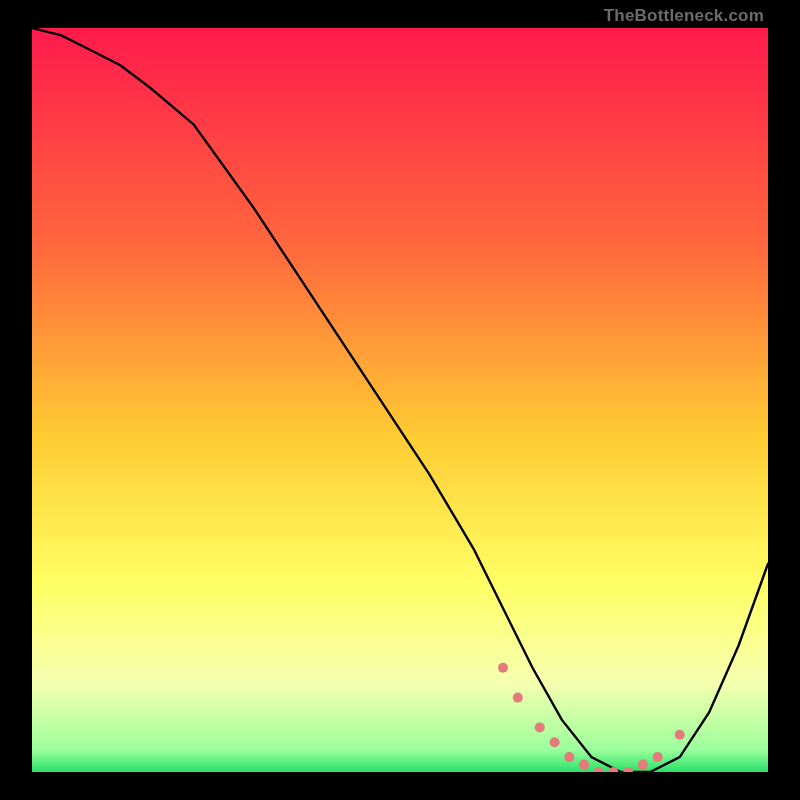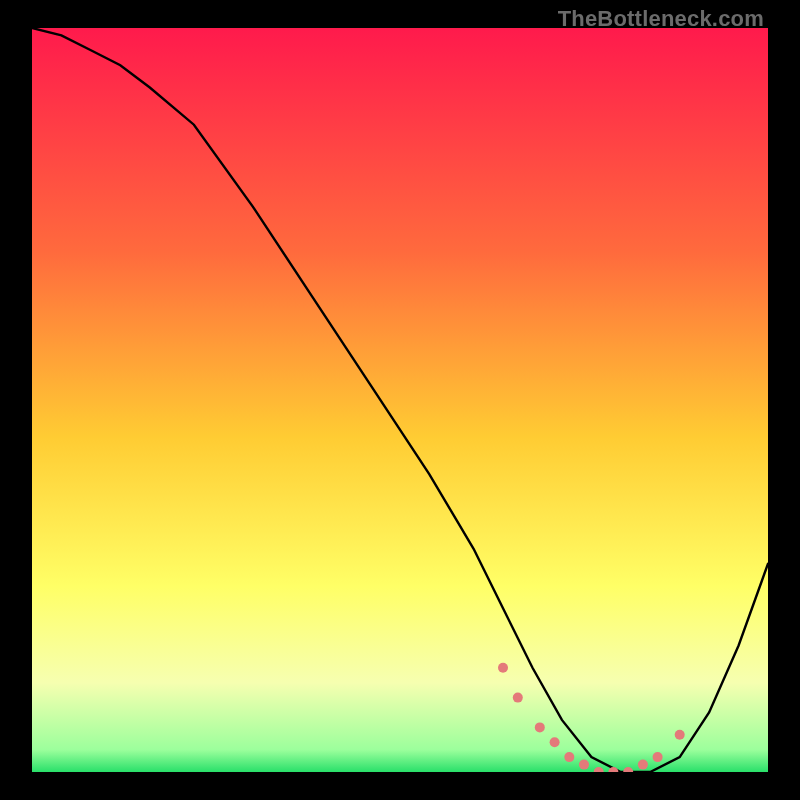--- a/index.html
+++ b/index.html
@@ -23,21 +23,21 @@
     left: 0;
     top: 0;
     width: 100%;
     height: 100%;
   }
   .watermark {
     position: absolute;
     top: 6px;
     right: 36px;
     font-family: Arial, Helvetica, sans-serif;
-    font-size: 22px;
+    font-size: 17px;
     font-weight: 600;
     color: #6b6b6b;
     letter-spacing: 0.2px;
   }
   svg.curve {
     position: absolute;
     left: 0;
     top: 0;
   }
 </style>

